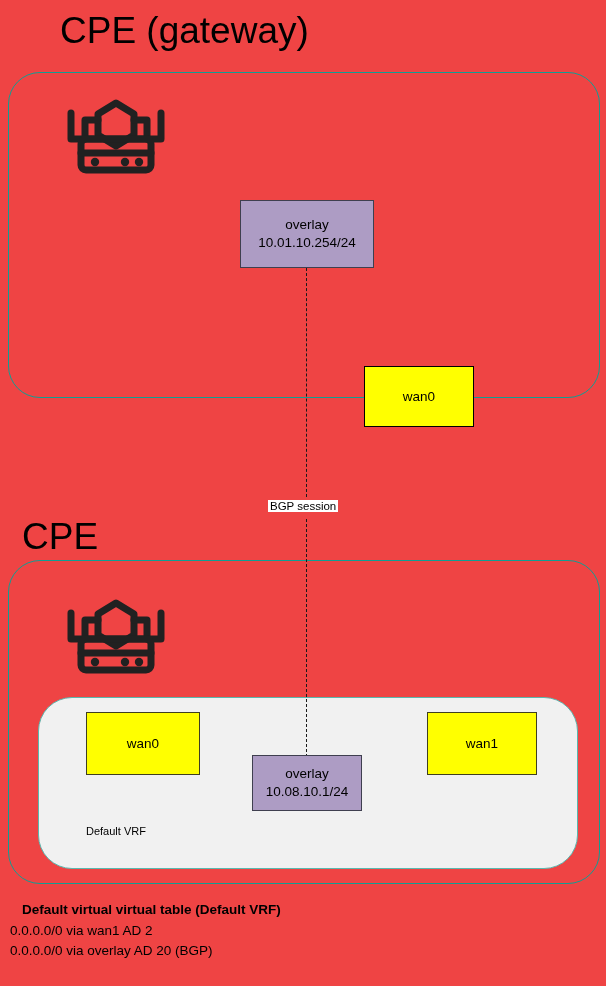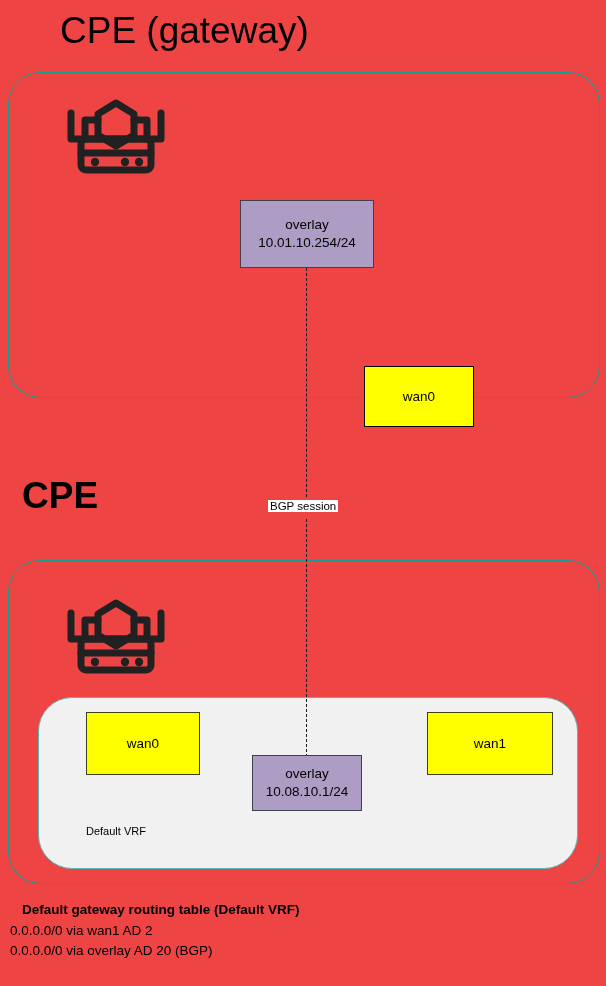--- a/index.html
+++ b/index.html
@@ -22,21 +22,21 @@
   
   .section-title {
     position: absolute;
     font-family: "Liberation Sans", sans-serif;
     font-size: 37px;
     line-height: 1;
     color: #000000;
     white-space: nowrap;
   }
   #title-gateway { left: 60px; top: 12px; }
-  #title-cpe     { left: 22px; top: 477px; font-weight: bold; }
+  #title-cpe     { left: 22px; top: 518px; }
 
   
   .device-panel {
     position: absolute;
     box-sizing: border-box;
     border: 1.4px solid #109e93;
     border-radius: 32px;
     background: transparent;
   }
   #panel-gateway { left: 8px;  top: 72px;  width: 592px; height: 326px; }
@@ -96,21 +96,21 @@
     border: 1.6px solid #000000;
   }
   .iface-overlay {
     background: #ad9cc4;
     border: 1.6px solid #3f3f4f;
   }
 
   #box-wan0-top    { left: 364px; top: 366px; width: 110px; height: 61px; z-index: 6; }
   #box-overlay-top { left: 240px; top: 200px; width: 134px; height: 68px; z-index: 6; }
   #box-wan0-vrf    { left: 86px;  top: 712px; width: 114px; height: 63px; z-index: 6; }
-  #box-wan1-vrf    { left: 427px; top: 712px; width: 126px; height: 63px; z-index: 6; }
+  #box-wan1-vrf    { left: 427px; top: 712px; width: 110px; height: 63px; z-index: 6; }
   #box-overlay-vrf { left: 252px; top: 755px; width: 110px; height: 56px; z-index: 6; }
 
   
   .bgp-line {
     position: absolute;
     left: 306px;
     width: 0;
     border-left: 1.4px dashed #1a1a1a;
     z-index: 2;
   }
@@ -218,18 +218,18 @@
   <div class="iface-box iface-wan" id="box-wan1-vrf">
     <span>wan1</span>
   </div>
 
   <div class="iface-box iface-overlay" id="box-overlay-vrf">
     <span>overlay</span>
     <span>10.08.10.1/24</span>
   </div>
 
   <div id="routing-table">
-    <div id="routing-table-title">Default gateway routing table (Default VRF)</div>
+    <div id="routing-table-title">Default virtual virtual table (Default VRF)</div>
     <div class="route-row">0.0.0.0/0 via wan1 AD 2</div>
     <div class="route-row">0.0.0.0/0 via overlay AD 20 (BGP)</div>
   </div>
 
 </div>
 
 </body></html>

